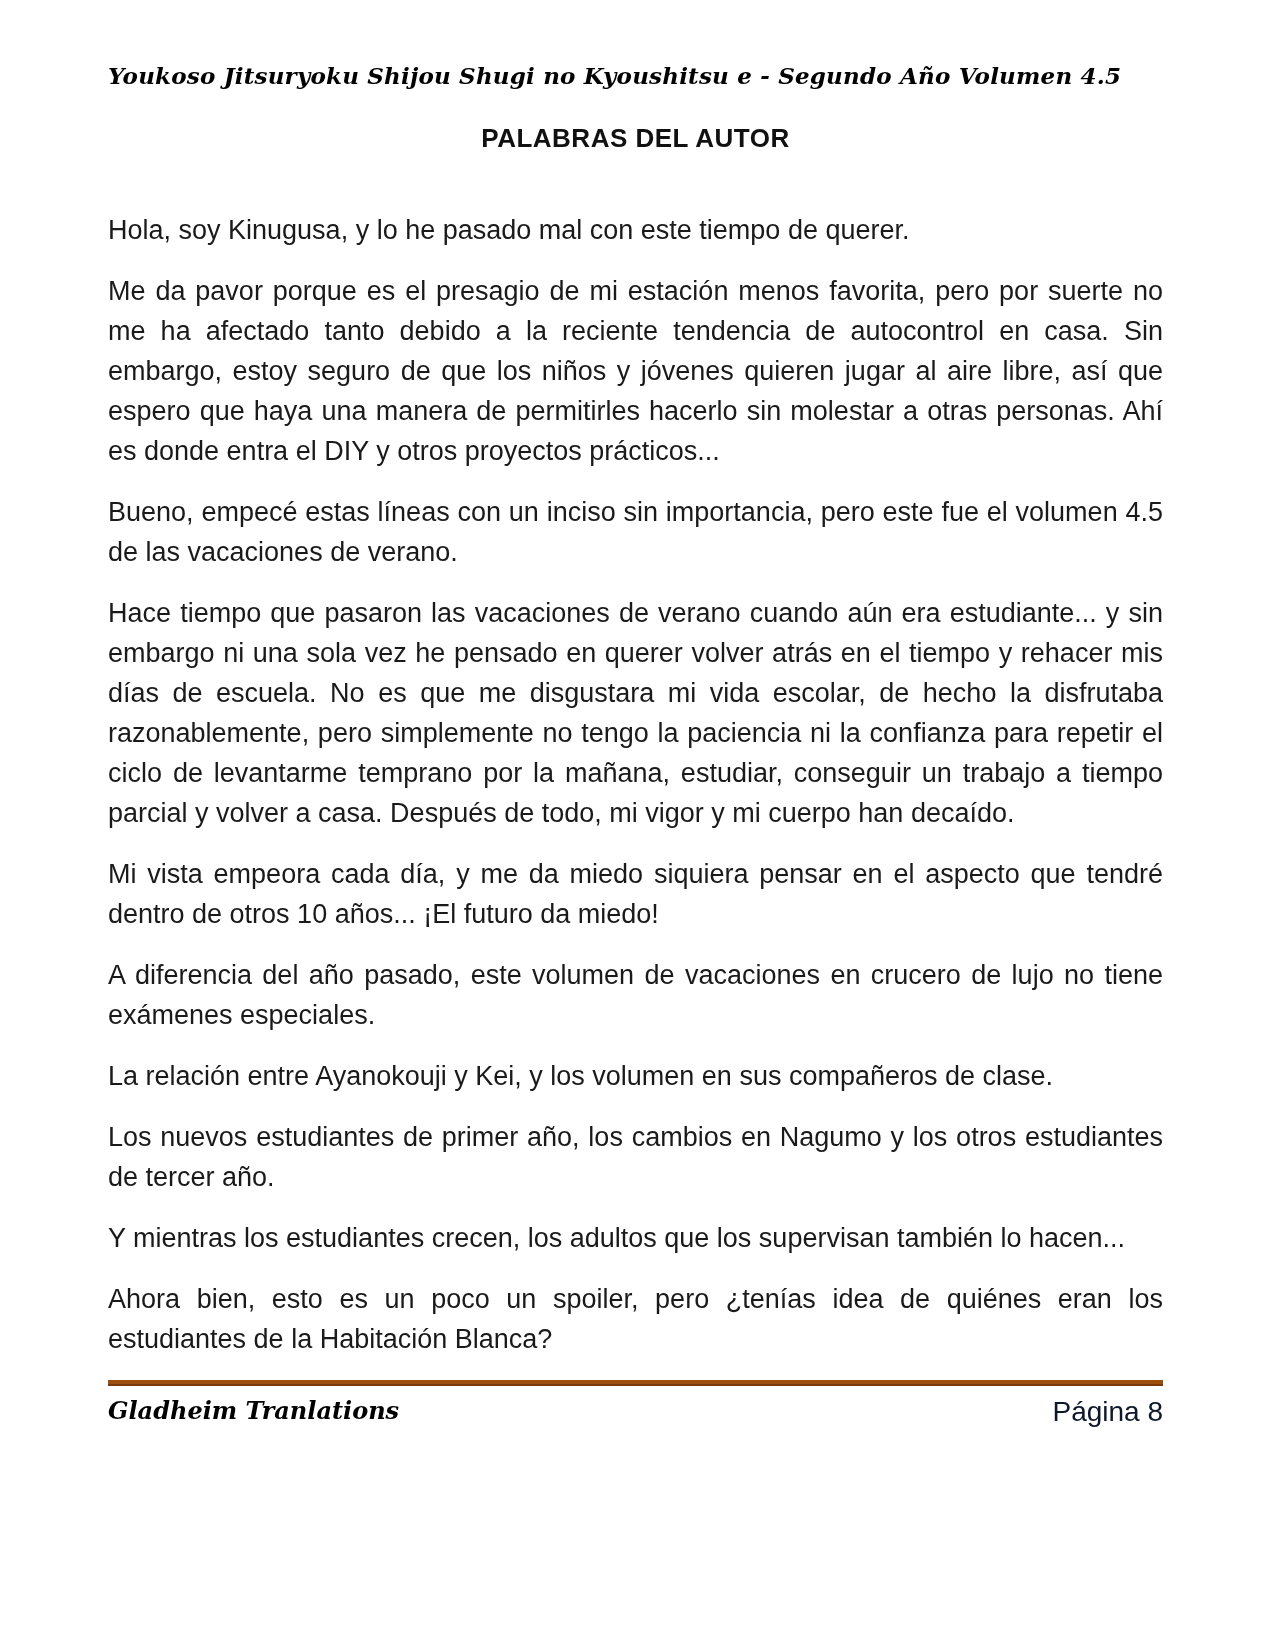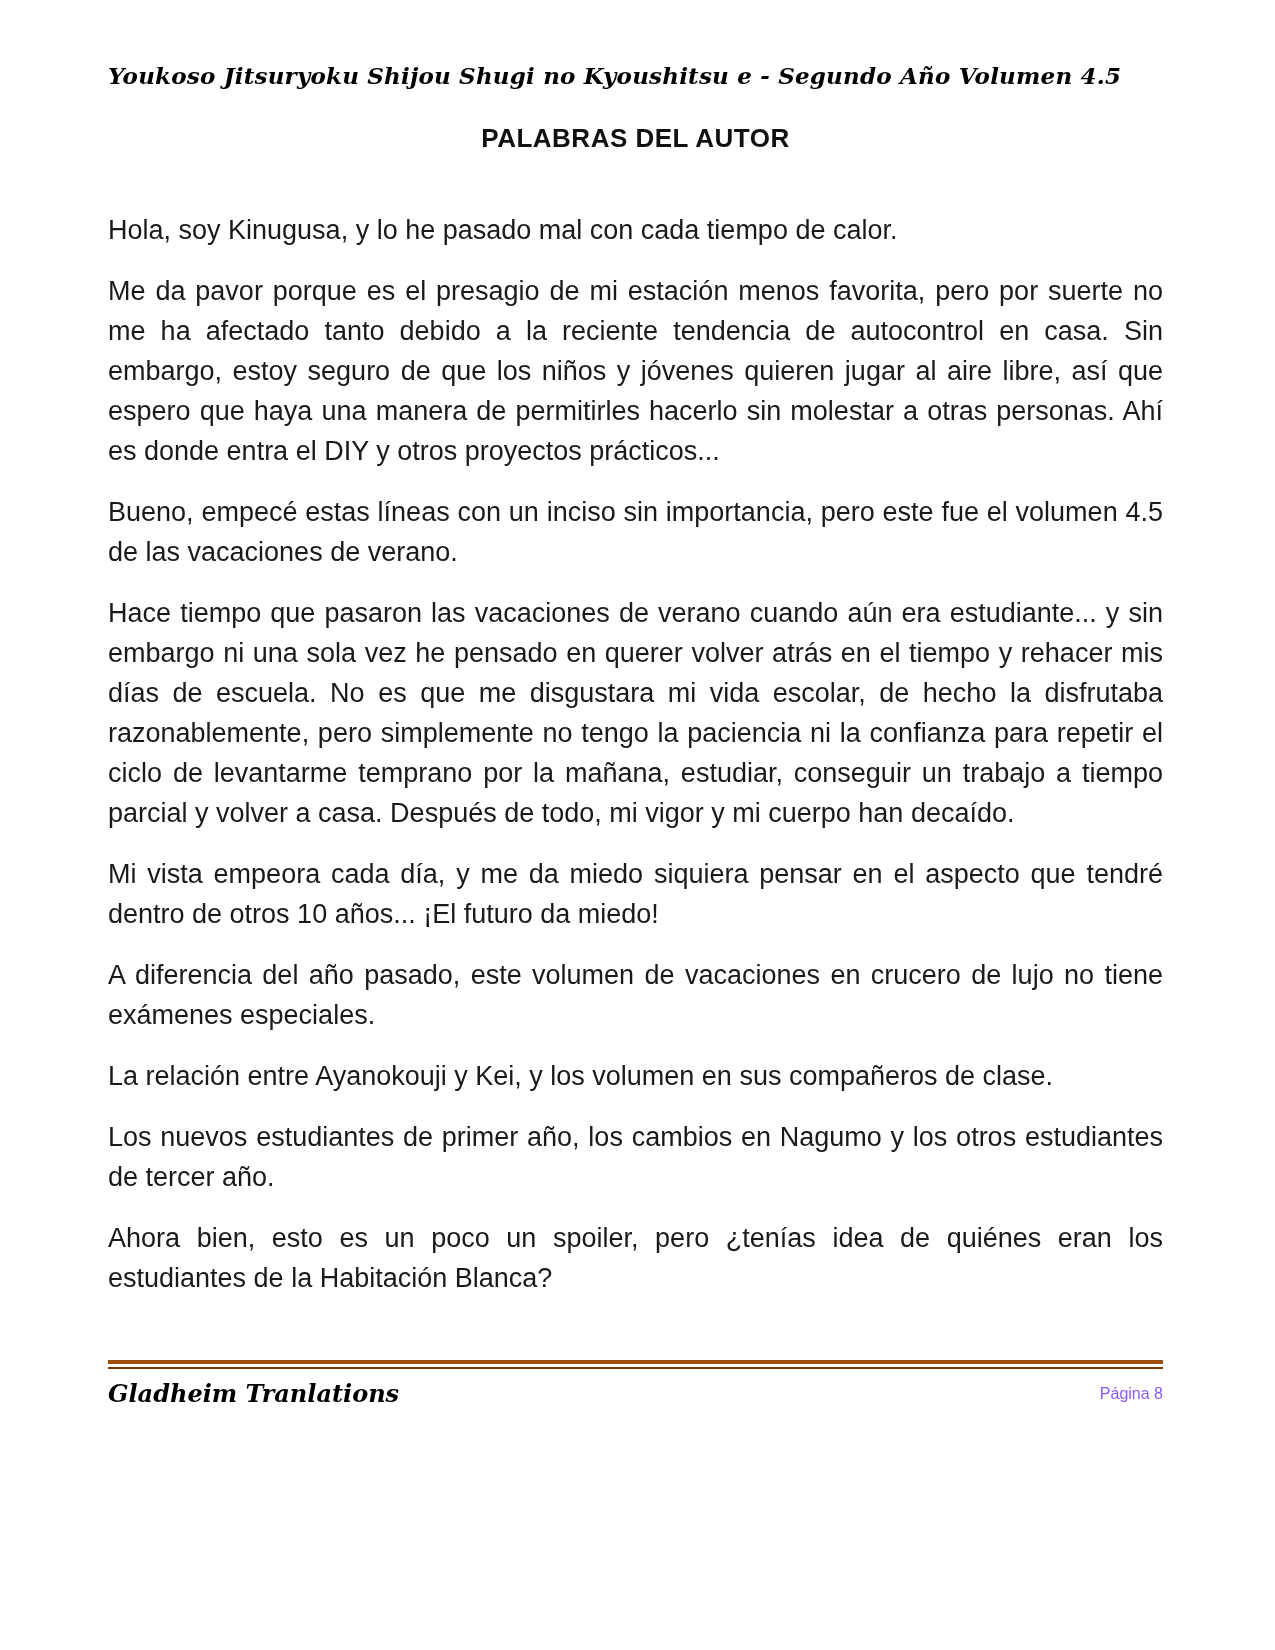--- a/index.html
+++ b/index.html
@@ -49,53 +49,54 @@
   }
   .footer-rule {
     margin-top: auto;
     height: 3px;
     border-top: 4px solid #9c4f0f;
     border-bottom: 2px solid #7a3b08;
   }
   .doc-footer {
     display: flex;
     justify-content: space-between;
-    align-items: center;
+    align-items: flex-start;
     padding-top: 10px;
   }
   .footer-left {
     font-family: "DejaVu Serif", serif;
     font-style: italic;
     font-weight: bold;
     font-size: 24px;
     color: #000000;
   }
   .footer-right {
-    font-size: 16px;
-    color: #8b5cf6;
+    font-size: 28px;
+    color: #0f172a;
   }
 </style>
 </head>
 <body>
 
 <div class="page">
 
   <div class="doc-header">Youkoso Jitsuryoku Shijou Shugi no Kyoushitsu e - Segundo Año Volumen 4.5</div>
 
   <h1 class="doc-title">PALABRAS DEL AUTOR</h1>
 
   <div class="doc-body">
-    <p>Hola, soy Kinugusa, y lo he pasado mal con cada tiempo de calor.</p>
+    <p>Hola, soy Kinugusa, y lo he pasado mal con este tiempo de querer.</p>
     <p>Me da pavor porque es el presagio de mi estación menos favorita, pero por suerte no me ha afectado tanto debido a la reciente tendencia de autocontrol en casa. Sin embargo, estoy seguro de que los niños y jóvenes quieren jugar al aire libre, así que espero que haya una manera de permitirles hacerlo sin molestar a otras personas. Ahí es donde entra el DIY y otros proyectos prácticos...</p>
     <p>Bueno, empecé estas líneas con un inciso sin importancia, pero este fue el volumen 4.5 de las vacaciones de verano.</p>
     <p>Hace tiempo que pasaron las vacaciones de verano cuando aún era estudiante... y sin embargo ni una sola vez he pensado en querer volver atrás en el tiempo y rehacer mis días de escuela. No es que me disgustara mi vida escolar, de hecho la disfrutaba razonablemente, pero simplemente no tengo la paciencia ni la confianza para repetir el ciclo de levantarme temprano por la mañana, estudiar, conseguir un trabajo a tiempo parcial y volver a casa. Después de todo, mi vigor y mi cuerpo han decaído.</p>
     <p>Mi vista empeora cada día, y me da miedo siquiera pensar en el aspecto que tendré dentro de otros 10 años... ¡El futuro da miedo!</p>
     <p>A diferencia del año pasado, este volumen de vacaciones en crucero de lujo no tiene exámenes especiales.</p>
     <p>La relación entre Ayanokouji y Kei, y los volumen en sus compañeros de clase.</p>
     <p>Los nuevos estudiantes de primer año, los cambios en Nagumo y los otros estudiantes de tercer año.</p>
+    <p>Y mientras los estudiantes crecen, los adultos que los supervisan también lo hacen...</p>
     <p>Ahora bien, esto es un poco un spoiler, pero ¿tenías idea de quiénes eran los estudiantes de la Habitación Blanca?</p>
   </div>
 
   <div class="footer-rule"></div>
 
   <div class="doc-footer">
     <span class="footer-left">Gladheim Tranlations</span>
     <span class="footer-right">Página 8</span>
   </div>
 

